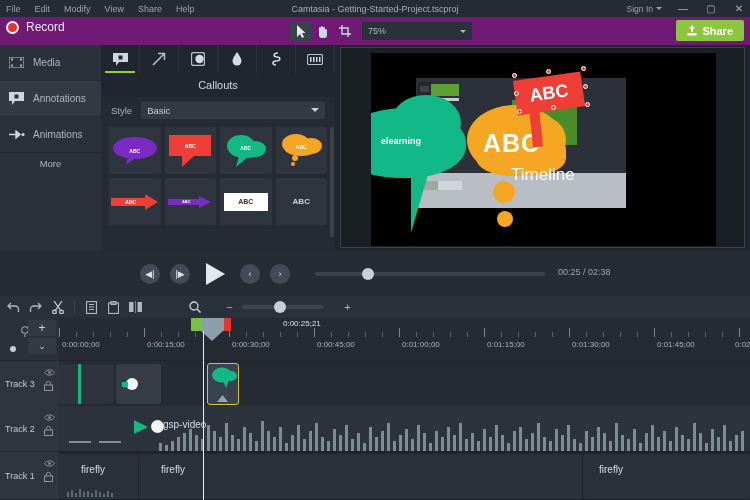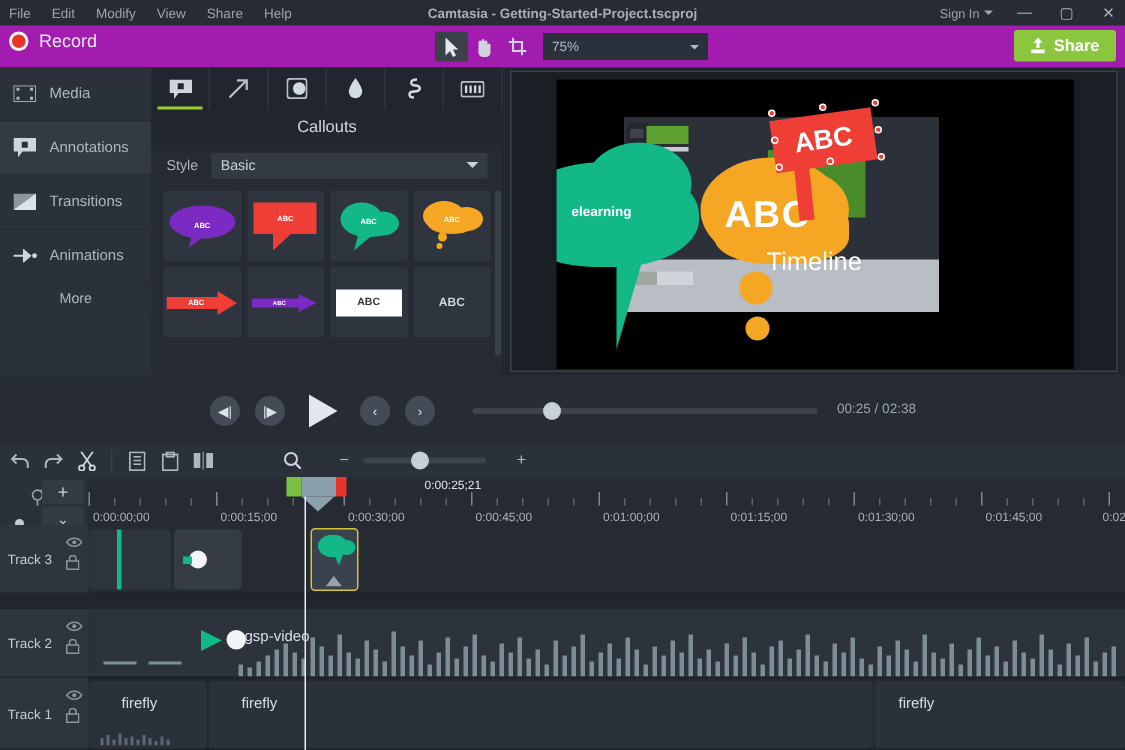--- a/index.html
+++ b/index.html
@@ -15,33 +15,33 @@
   
   .titlebar {
     position: absolute; top: 0; left: 0; width: 750px; height: 17px;
     background: #272c34;
     display: flex; align-items: center;
   }
   .menu { display: flex; gap: 14px; padding-left: 6px; }
   .menu-item { font-size: 9px; color: #9aa3ae; }
   .title-center {
     position: absolute; left: 0; right: 0; text-align: center;
-    font-size: 9px; color: #a7aeb8; pointer-events: none; font-weight: bold;
+    font-size: 9px; color: #a7aeb8; pointer-events: none;
   }
   .title-right {
     position: absolute; right: 4px; display: flex; align-items: center; gap: 14px;
   }
   .signin { font-size: 8.5px; color: #9aa3ae; display: flex; align-items: center; gap: 3px;}
   .caret-dn { width: 0; height: 0; border-left: 3px solid transparent; border-right: 3px solid transparent; border-top: 3px solid #9aa3ae; }
   .wctl { font-size: 10px; color: #aab1bb; width: 14px; text-align: center; }
 
   
   .toolbar {
     position: absolute; top: 17px; left: 0; width: 750px; height: 28px;
-    background: #a21caf;
+    background: #701a75;
   }
   .record-btn {
     position: absolute; left: 6px; top: 3px;
     display: flex; align-items: center; gap: 7px;
   }
   .rec-dot { width: 13px; height: 13px; border-radius: 50%; background: #e8352b; border:2px solid #f2f2f2;}
   .rec-label { font-size: 12px; color: #e4e8ee; }
   .tools-group { position: absolute; left: 290px; top: 4px; display: flex; }
   .tool-btn {
     width: 22px; height: 20px; display: flex; align-items: center; justify-content: center;
@@ -324,29 +324,20 @@
       <span>Media</span>
     </div>
     <div class="side-item active">
       <span class="side-icon">
         <svg width="15" height="13" viewBox="0 0 15 13">
             <path d="M0 0 H15 V9 H6 L3 13 V9 H0 Z" fill="#cfd5dd"></path>
             <rect x="5.5" y="2.5" width="4" height="4" fill="#2b313a"></rect>
           </svg>
       </span>
       <span>Annotations</span>
-    </div>
-    <div class="side-item">
-      <span class="side-icon">
-        <svg width="15" height="11" viewBox="0 0 15 11">
-            <rect x="0" y="0" width="15" height="11" fill="#8e959f"></rect>
-            <path d="M0 11 L15 0 L15 11 Z" fill="#dde2e8"></path>
-          </svg>
-      </span>
-      <span>Transitions</span>
     </div>
     <div class="side-item">
       <span class="side-icon">
         <svg width="16" height="9" viewBox="0 0 16 9">
             <path d="M0 4.5 H9 M7 1 L11 4.5 L7 8 Z" stroke="#cfd5dd" stroke-width="1.4" fill="#cfd5dd"></path>
             <circle cx="14" cy="4.5" r="1.6" fill="#cfd5dd"></circle>
           </svg>
       </span>
       <span>Animations</span>
     </div>
@@ -649,21 +640,21 @@
 
       <div class="playhead-head" style="left:132px">
         <div class="ph-green"></div>
         <div class="ph-body"></div>
         <div class="ph-red"></div>
       </div>
       <div class="ph-tri" style="left:142px"></div>
       <div class="ph-time">0:00:25;21</div>
     </div>
 
-    <div class="track-row" style="top:32px; height:46px;">
+    <div class="track-row" style="top:43px; height:46px;">
       <div class="track-head">
         <span class="track-name">Track 3</span>
         <div class="track-icons">
           <svg width="11" height="7" viewBox="0 0 11 7">
               <path d="M0.5 3.5 C3 0 8 0 10.5 3.5 C8 7 3 7 0.5 3.5 Z" fill="none" stroke="#8e959f" stroke-width="1"></path>
               <circle cx="5.5" cy="3.5" r="1.3" fill="#8e959f"></circle>
             </svg>
           <svg width="9" height="10" viewBox="0 0 9 10">
               <rect x="0.5" y="4" width="8" height="5.5" fill="none" stroke="#8e959f" stroke-width="1"></rect>
               <path d="M2.3 4 V2.6 a2.2 2.2 0 014.4 0 V4" fill="none" stroke="#8e959f" stroke-width="1"></path>

